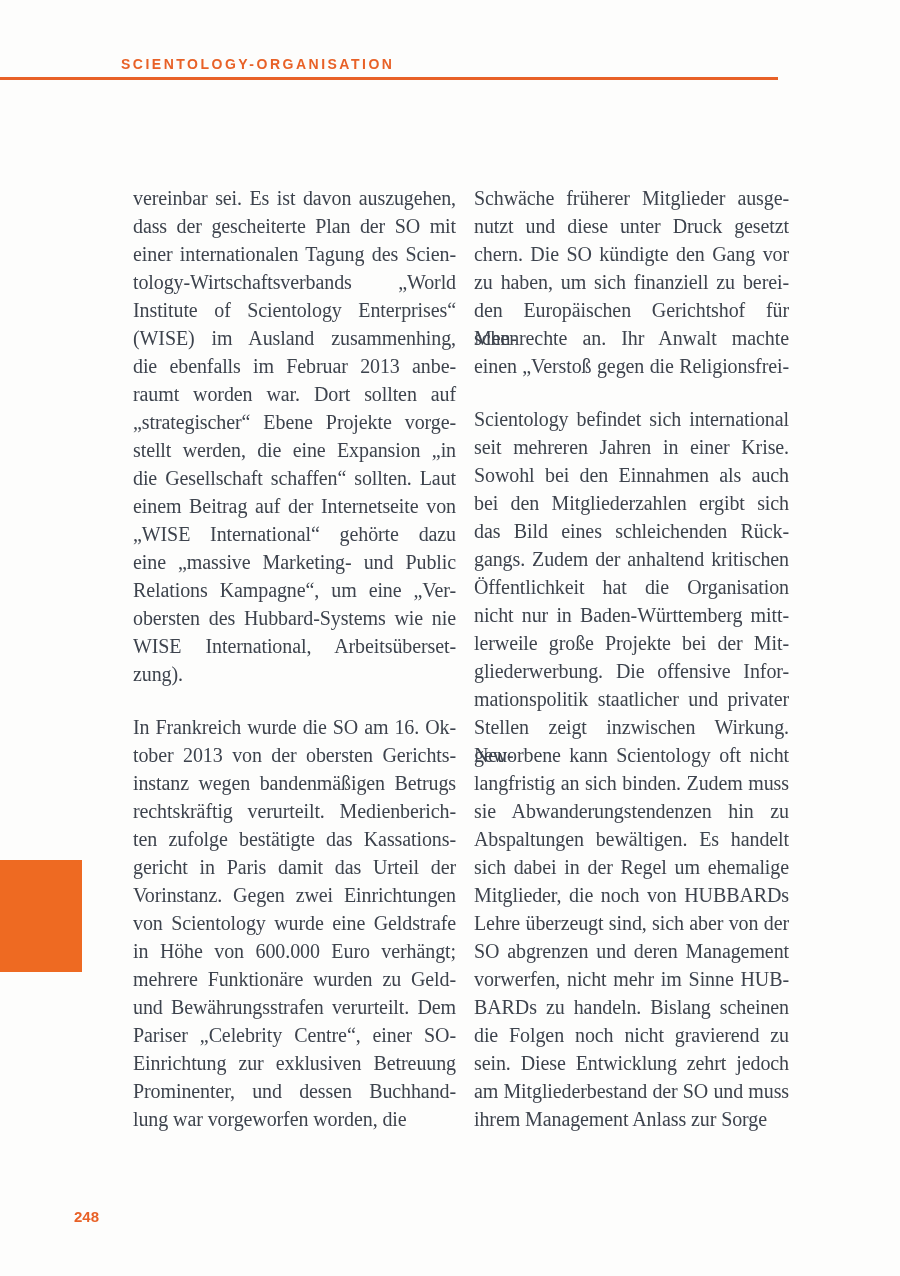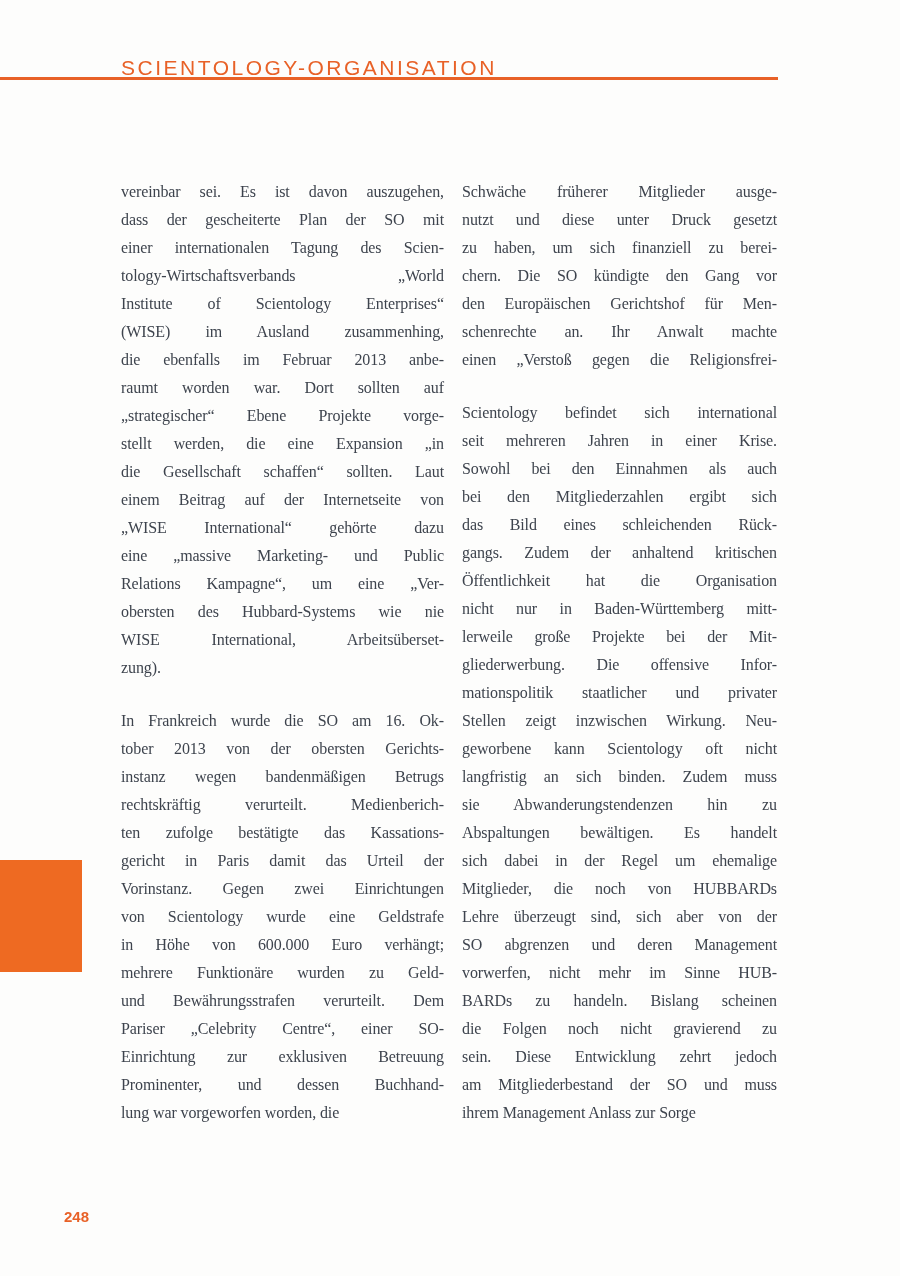--- a/index.html
+++ b/index.html
@@ -16,52 +16,53 @@
     background:var(--bg);
     position:relative;
     overflow:hidden;
     font-family:"Liberation Serif","DejaVu Serif",serif;
     color:var(--text);
   }
   .page{position:absolute;inset:0;}
   .header-title{
     position:absolute;left:121px;top:56px;
     font-family:"Liberation Sans","DejaVu Sans",sans-serif;
-    font-size:21px;font-weight:400;
+    font-size:14px;font-weight:700;
     letter-spacing:2.5px;
     color:var(--accent);
     white-space:nowrap;
   }
   .header-rule{
     position:absolute;left:0;top:77px;
     width:778px;height:3px;
     background:var(--accent);
   }
   .col{
-    position:absolute;top:178px;
-    font-size:16px;line-height:28px;
+    position:absolute;top:184px;
+    font-size:20px;line-height:28px;
     letter-spacing:-0.1px;
+    margin-left:12px;
   }
   .col-left{left:121px;width:323px;}
   .col-right{left:462px;width:315px;}
   .para + .para{margin-top:25px;}
   .line{
     text-align:justify;
     text-align-last:justify;
     height:28px;
     white-space:normal;
   }
   .line.line-last{text-align-last:left;}
   .chapter-tab{
     position:absolute;left:0;top:860px;
     width:82px;height:112px;
     background:var(--tab);
   }
   .page-number{
-    position:absolute;left:64px;top:1208px;
+    position:absolute;left:74px;top:1208px;
     font-family:"Liberation Sans","DejaVu Sans",sans-serif;
     font-size:15px;font-weight:700;
     color:var(--accent);
   }
 </style>
 </head>
 <body>
 
 <div class="page">
 
@@ -106,22 +107,22 @@
         <div class="line">Einrichtung zur exklusiven Betreuung</div>
         <div class="line">Prominenter, und dessen Buchhand-</div>
         <div class="line line-last">lung war vorgeworfen worden, die</div>
       </div>
     </div>
 
   <div class="col col-right">
       <div class="para">
         <div class="line">Schwäche früherer Mitglieder ausge-</div>
         <div class="line">nutzt und diese unter Druck gesetzt</div>
+        <div class="line">chern. Die SO kündigte den Gang vor</div>
         <div class="line">zu haben, um sich finanziell zu berei-</div>
-        <div class="line">chern. Die SO kündigte den Gang vor</div>
         <div class="line">den Europäischen Gerichtshof für Men-</div>
         <div class="line">schenrechte an. Ihr Anwalt machte</div>
         <div class="line">einen „Verstoß gegen die Religionsfrei-</div>
       </div>
       <div class="para">
         <div class="line">Scientology befindet sich international</div>
         <div class="line">seit mehreren Jahren in einer Krise.</div>
         <div class="line">Sowohl bei den Einnahmen als auch</div>
         <div class="line">bei den Mitgliederzahlen ergibt sich</div>
         <div class="line">das Bild eines schleichenden Rück-</div>

